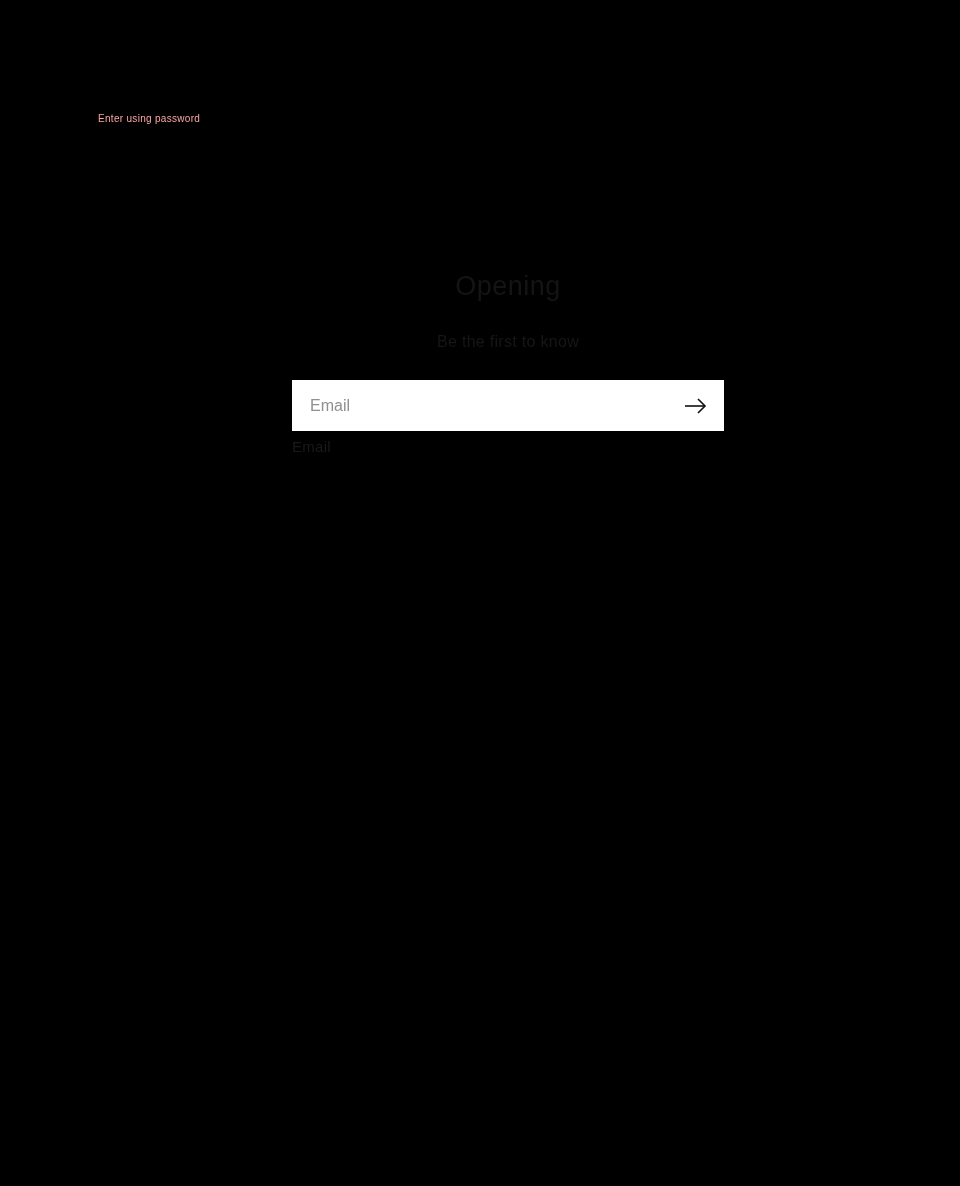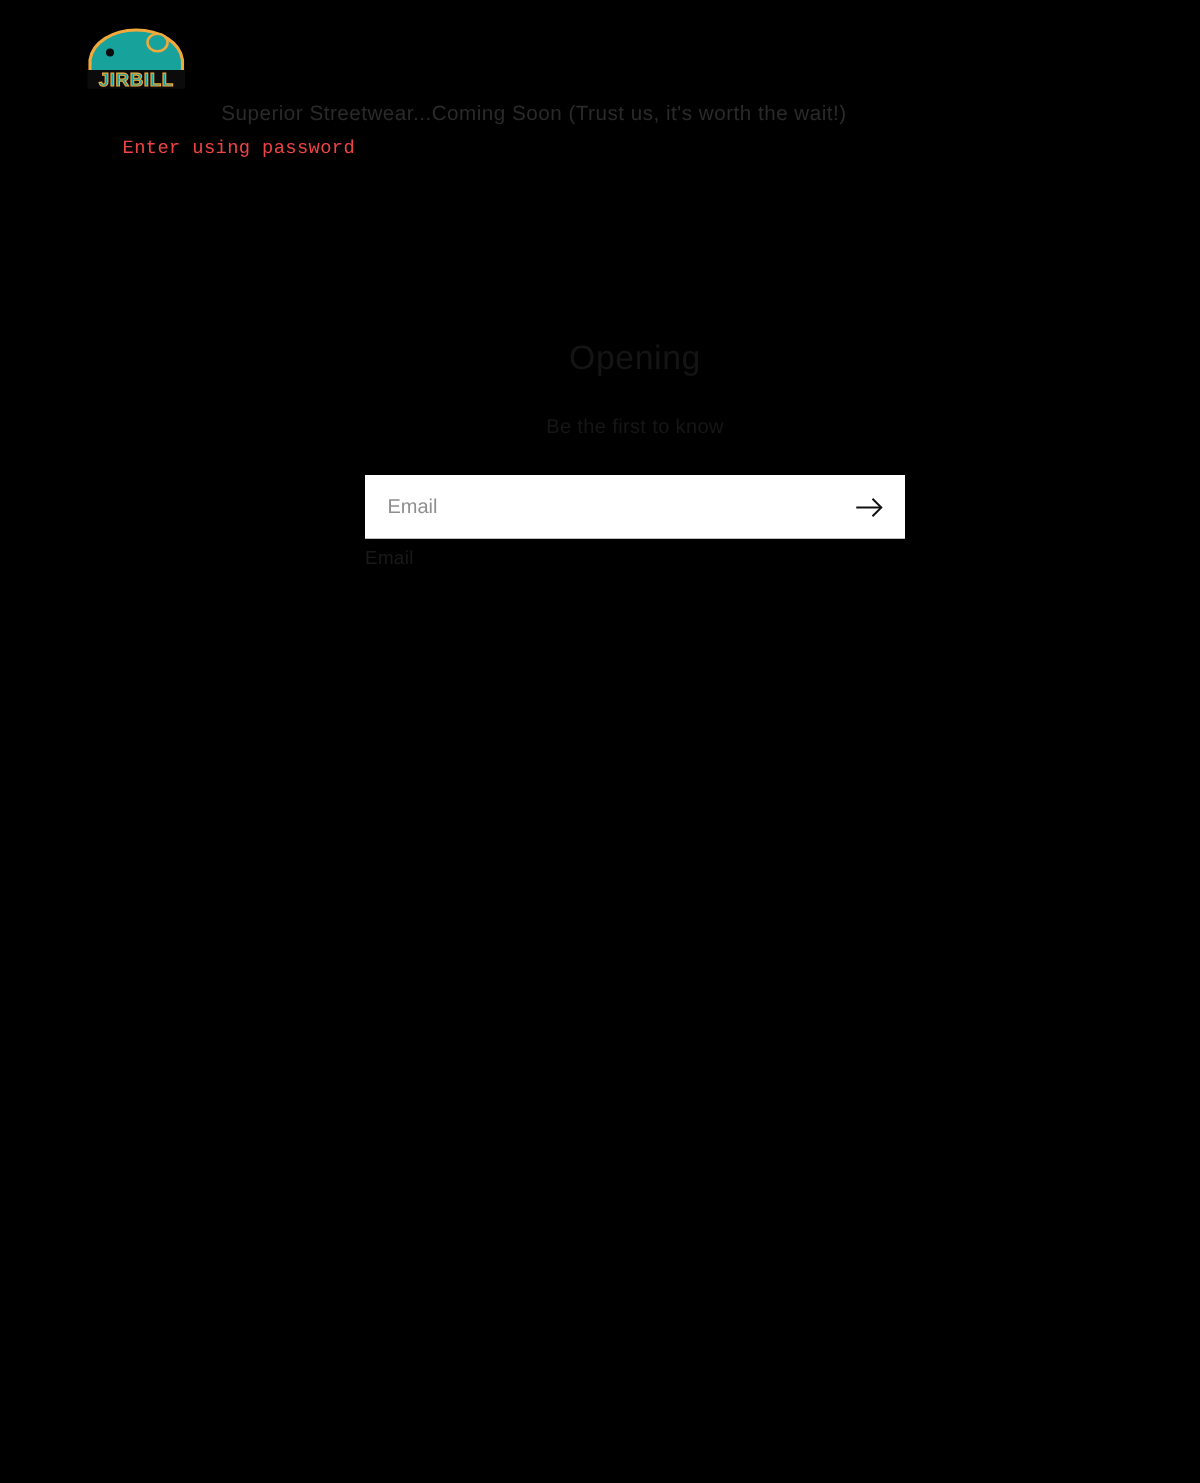--- a/index.html
+++ b/index.html
@@ -40,27 +40,26 @@
     letter-spacing: 0.4px;
     color: #2a2a2a;
     white-space: nowrap;
   }
 
   
   .password-link {
     position: absolute;
     left: 98px;
     top: 110px;
-    font-size: 15px;
+    font-size: 10px;
     line-height: 18px;
     letter-spacing: 0.3px;
-    color: #ef4444;
+    color: #fca5a5;
     white-space: nowrap;
     text-decoration: none;
-    font-family: Liberation Mono, monospace;
   }
 
   
   .main {
     position: absolute;
     left: 0;
     top: 0;
     width: 960px;
     height: 1186px;
     margin-left: 28px;
@@ -142,35 +141,21 @@
     line-height: 22px;
     letter-spacing: 0.3px;
     color: #191919;
   }
 </style>
 </head>
 <body>
 
 <div class="page">
 
-  <a class="logo-wrap" href="#">
-    <svg class="logo-svg" width="90" height="52" viewBox="0 0 90 52">
 
-      <path d="M45 2 C26 2 10 12 8 26 L8 36 L82 36 L82 26 C80 12 64 2 45 2 Z" fill="#17a39b" stroke="#f2a93b" stroke-width="2.5"></path>
-
-      <ellipse cx="62" cy="12" rx="8" ry="7" fill="#17a39b" stroke="#f2a93b" stroke-width="2"></ellipse>
-
-      <circle cx="24" cy="20" r="3.2" fill="#0c0c0c"></circle>
-
-      <rect x="6" y="34" width="78" height="15" fill="#0b0b0b"></rect>
-      <text x="45" y="46.5" text-anchor="middle" font-family="Liberation Sans, sans-serif" font-size="15" font-weight="bold" fill="#17a39b" stroke="#f2a93b" stroke-width="0.9" letter-spacing="0.5">JIRBILL</text>
-    </svg>
-  </a>
-
-  <div class="tagline">Superior Streetwear...Coming Soon (Trust us, it's worth the wait!)</div>
 
   <a class="password-link" href="#">Enter using password</a>
 
   <div class="main">
 
     <h1 class="headline">Opening</h1>
 
     <div class="subheadline">Be the first to know</div>
 
     <form class="email-form">

